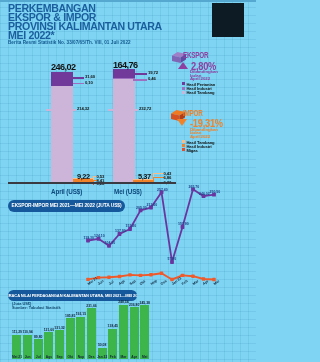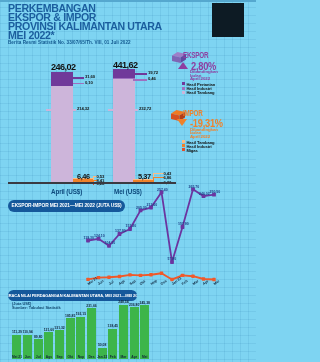--- a/index.html
+++ b/index.html
@@ -64,22 +64,22 @@
     <div class="seg" style="left:73px;top:181.87px;width:20px;height:0.13px;background:#E1502A;"></div>
     <div class="seg" style="left:73px;top:178.11px;width:20px;height:3.76px;background:#F0822A;"></div>
     <div class="seg" style="left:73px;top:177.88px;width:20px;height:0.24px;background:#FBBD85;"></div>
     <div class="seg" style="left:113px;top:77.95px;width:22px;height:104.05px;background:#CDB5DA;"></div>
     <div class="seg" style="left:113px;top:77.74px;width:22px;height:0.21px;background:#9E6FC0;"></div>
     <div class="seg" style="left:113px;top:68.92px;width:22px;height:8.82px;background:#70399A;"></div>
     <div class="seg" style="left:133px;top:181.90px;width:20px;height:0.10px;background:#E1502A;"></div>
     <div class="seg" style="left:133px;top:178.83px;width:20px;height:3.07px;background:#F0822A;"></div>
     <div class="seg" style="left:133px;top:178.64px;width:20px;height:0.19px;background:#FBBD85;"></div>
     <div class="bartotal" style="left:51px;top:62px;">246,02</div>
-    <div class="bartotal" style="left:113px;top:60px;">441,62</div>
-    <div class="bartotal" style="left:77px;top:171.5px;font-size:7.4px;letter-spacing:-0.4px;">6,46</div>
+    <div class="bartotal" style="left:113px;top:60px;">164,76</div>
+    <div class="bartotal" style="left:77px;top:171.5px;font-size:7.4px;letter-spacing:-0.4px;">9,22</div>
     <div class="bartotal" style="left:138px;top:171.5px;font-size:7.4px;letter-spacing:-0.4px;">5,37</div>
     <div class="lead" style="left:73px;top:77px;width:11px;background:#70399A;"></div>
     <div class="leadlbl" style="left:85px;top:74.2px;">31,60</div>
     <div class="lead" style="left:73px;top:82.5px;width:11px;background:#9E6FC0;"></div>
     <div class="leadlbl" style="left:85px;top:79.6px;">0,10</div>
     <div class="lead" style="left:46px;top:109px;width:30px;background:#CDB5DA;"></div>
     <div class="leadlbl" style="left:77px;top:106.2px;">214,32</div>
     <div class="lead" style="left:133px;top:73px;width:14px;background:#70399A;"></div>
     <div class="leadlbl" style="left:148px;top:70.2px;">19,72</div>
     <div class="lead" style="left:133px;top:79px;width:14px;background:#9E6FC0;"></div>

